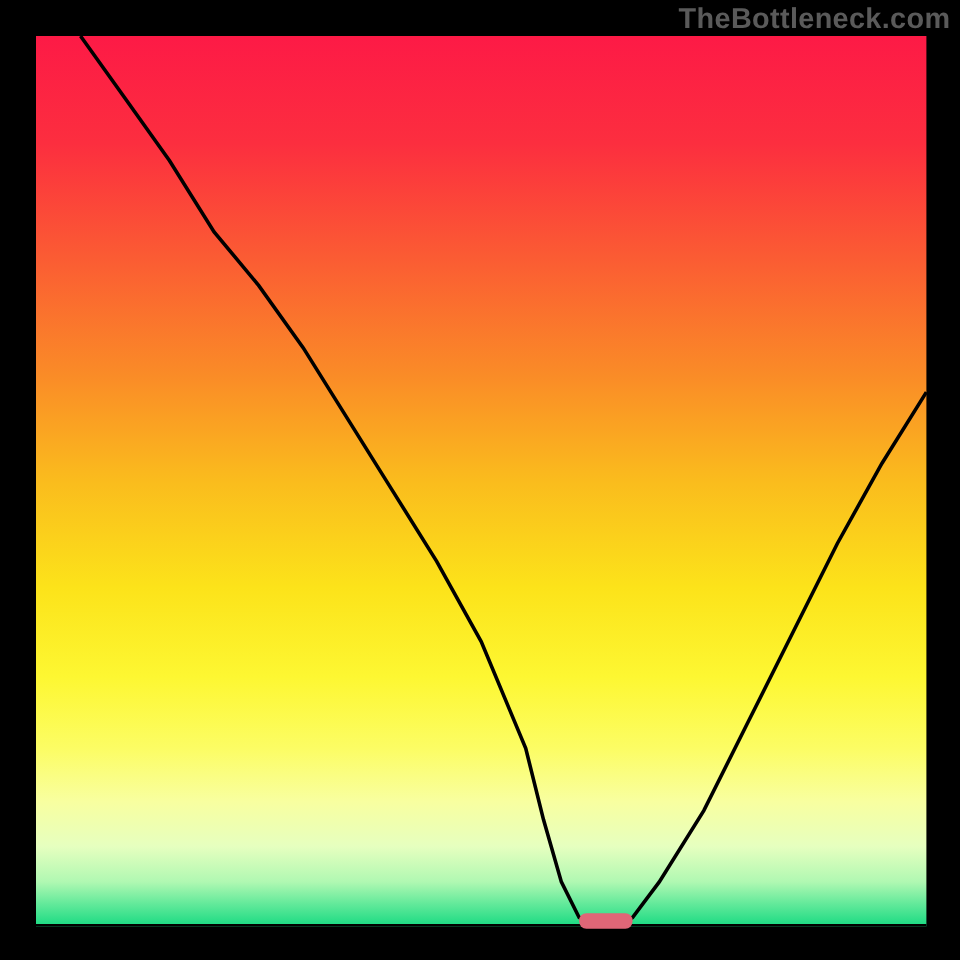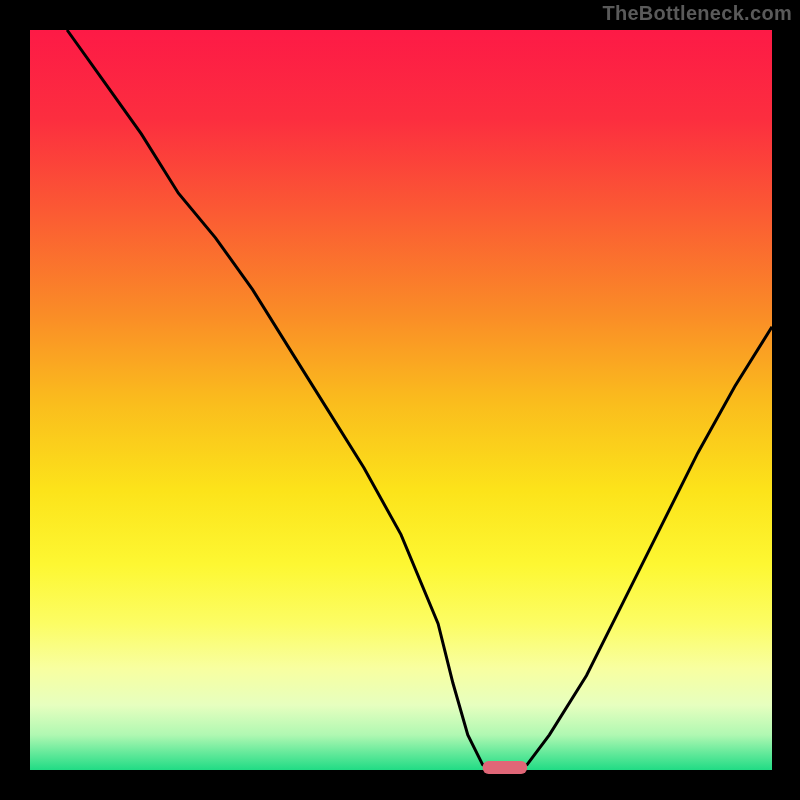--- a/index.html
+++ b/index.html
@@ -14,21 +14,21 @@
   .container {
     position: relative;
     width: 800px;
     height: 800px;
   }
   .watermark {
     position: absolute;
     top: 2px;
     right: 8px;
     color: #5a5a5a;
-    font-size: 20px;
+    font-size: 24px;
     font-weight: 600;
     letter-spacing: 0.3px;
     z-index: 10;
   }
   svg {
     display: block;
   }
 </style>
 </head>
 <body>

